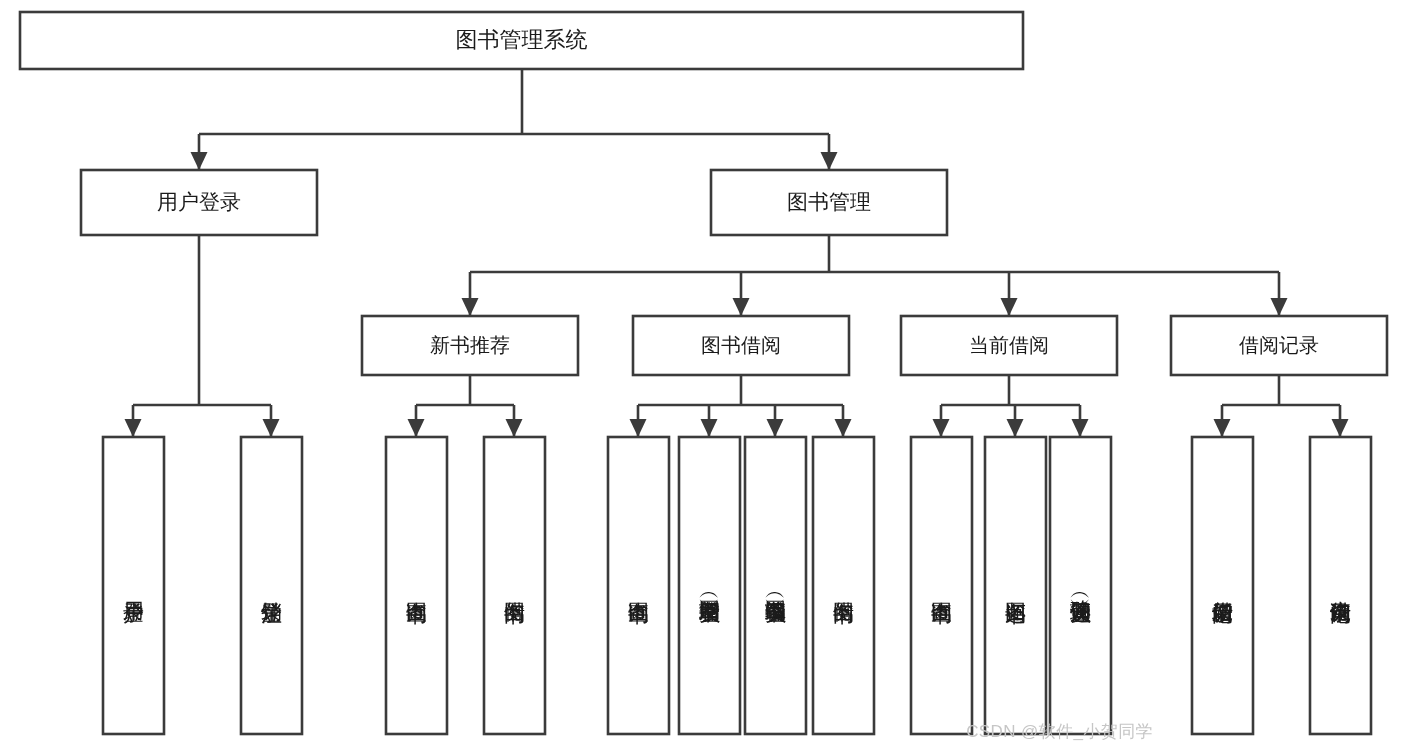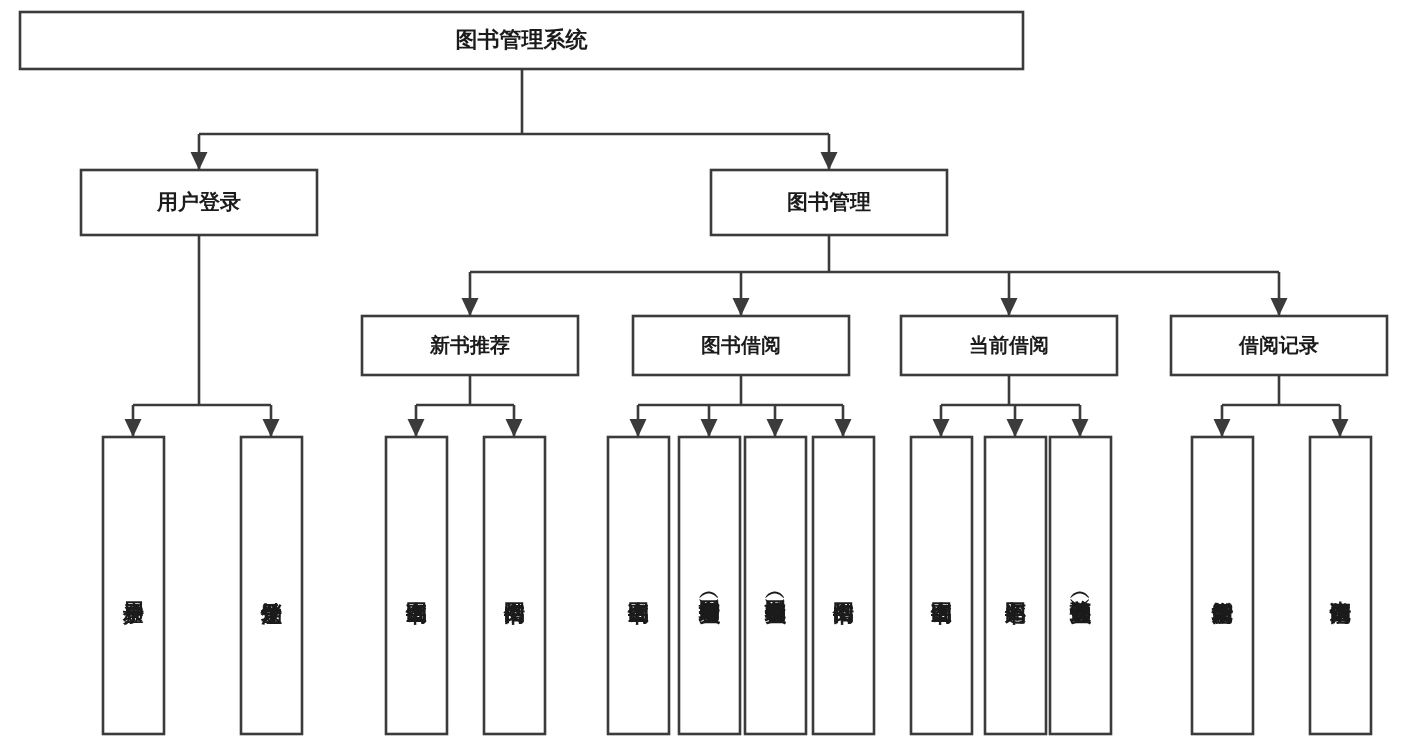--- a/index.html
+++ b/index.html
@@ -12,21 +12,20 @@
     width: 1405px;
     height: 747px;
     font-family: "Liberation Sans", "DejaVu Sans", sans-serif;
     overflow: hidden;
     position: relative;
   }
   #diagram-root {
     position: relative;
     width: 1162px;
     height: 747px;
-    font-weight: bold;
   }
   svg#tree-svg {
     position: absolute;
     left: 0;
     top: 0;
     width: 1405px;
     height: 747px;
     display: block;
   }
   .node-box {
@@ -196,14 +195,15 @@
       <div class="vert-label-cell" style="left: 679px; top: 437px; width: 61px; height: 297px;">新增图书（管理员）</div>
       <div class="vert-label-cell" style="left: 745px; top: 437px; width: 61px; height: 297px;">编辑图书（管理员）</div>
       <div class="vert-label-cell" style="left: 813px; top: 437px; width: 61px; height: 297px;">借阅图书</div>
       <div class="vert-label-cell" style="left: 911px; top: 437px; width: 61px; height: 297px;">查询图书</div>
       <div class="vert-label-cell" style="left: 985px; top: 437px; width: 61px; height: 297px;">归还图书</div>
       <div class="vert-label-cell" style="left: 1050px; top: 437px; width: 61px; height: 297px;">确认归还（管理员）</div>
       <div class="vert-label-cell" style="left: 1192px; top: 437px; width: 61px; height: 297px;">新增借阅记录</div>
       <div class="vert-label-cell" style="left: 1310px; top: 437px; width: 61px; height: 297px;">查询借阅记录</div>
     </div>
 
+  <div id="watermark">CSDN @软件_小贺同学</div>
 
 </div>
 
 </body></html>

